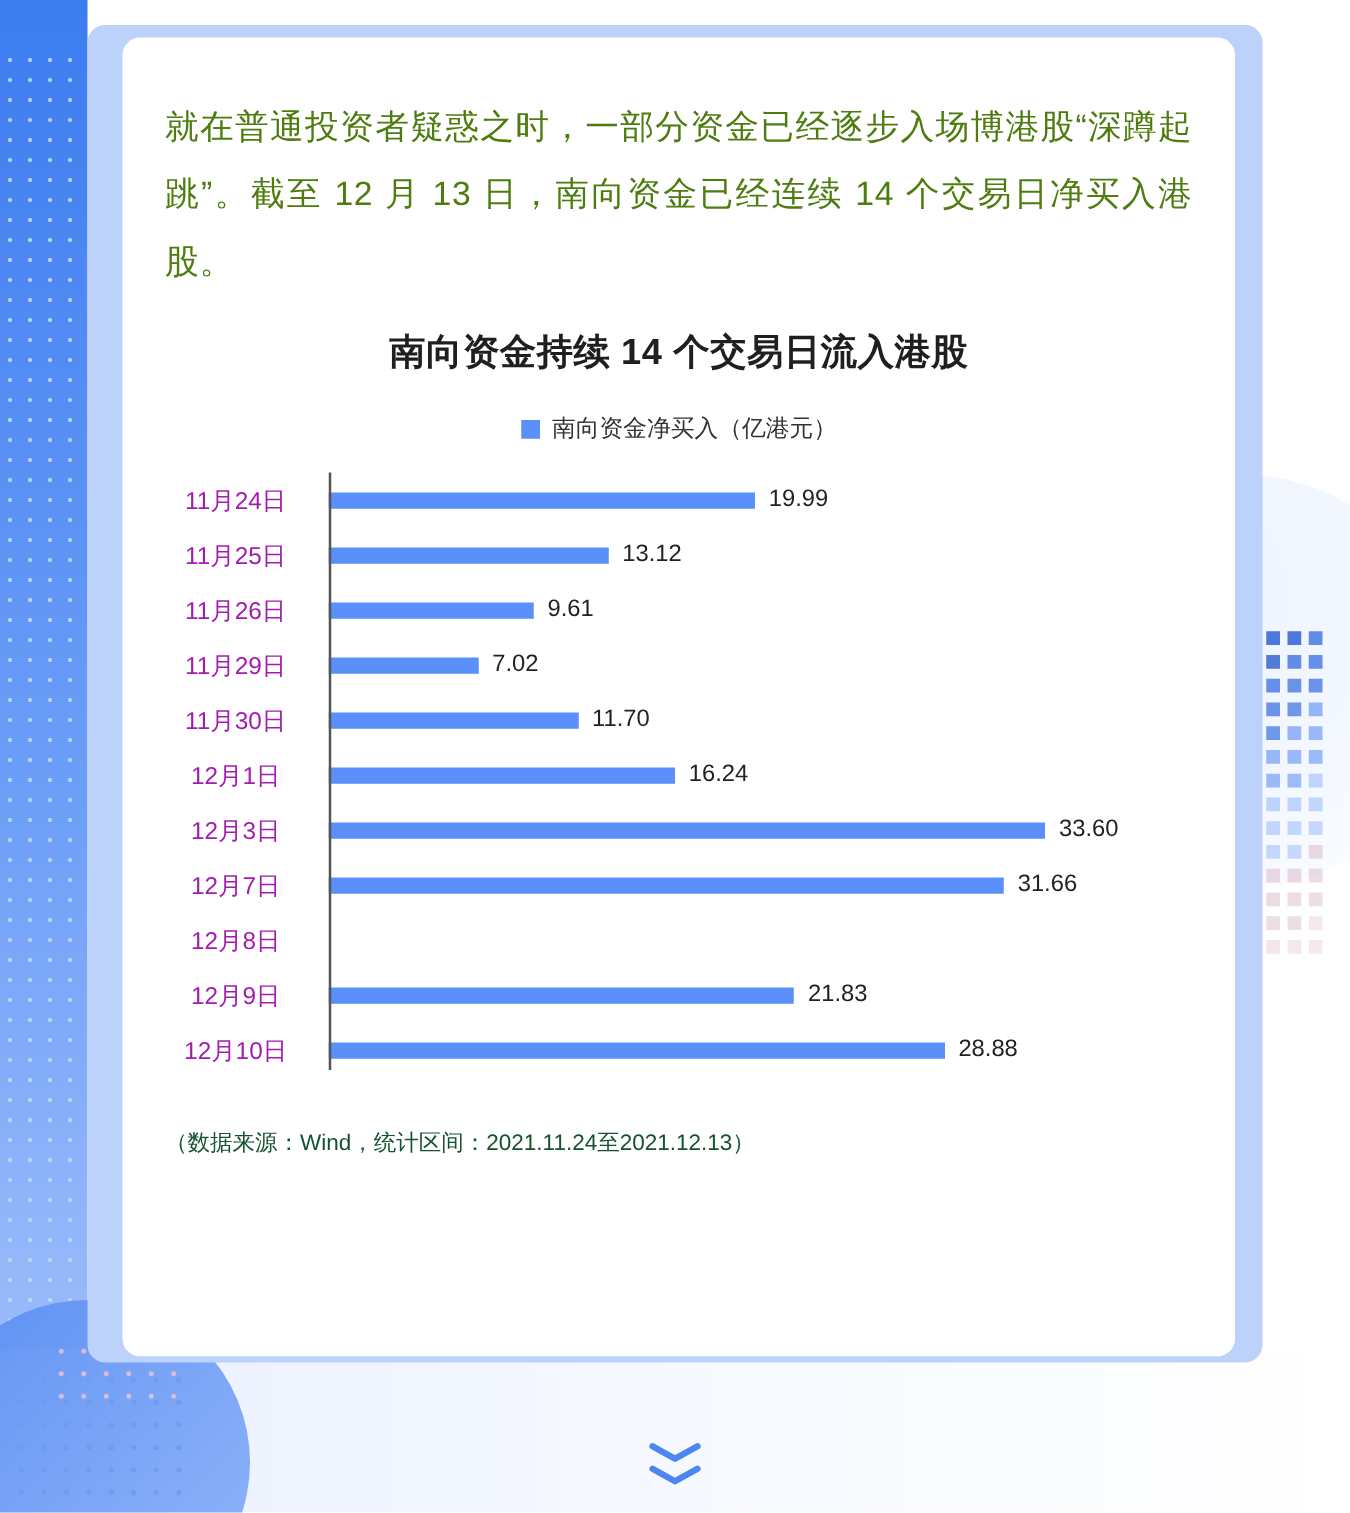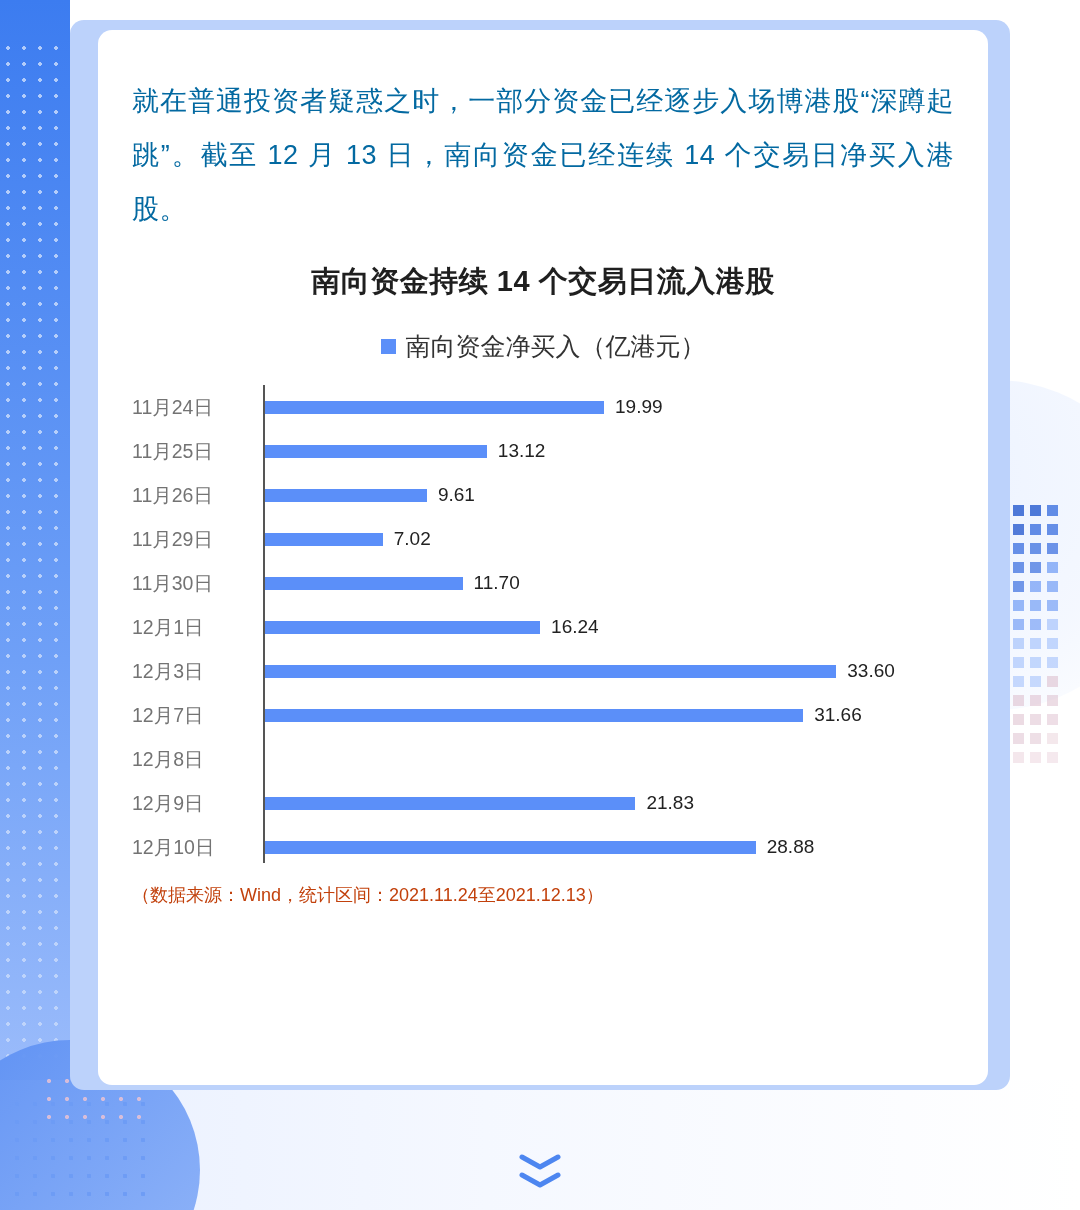--- a/index.html
+++ b/index.html
@@ -98,21 +98,21 @@
     width: 890px; height: 1055px;
     background: #ffffff;
     border-radius: 14px;
     box-sizing: border-box;
     padding: 44px 34px 20px 34px;
   }
 
   .lede {
     font-size: 27px;
     line-height: 54px;
-    color: #0369a1;
+    color: #4d7c0f;
     letter-spacing: .5px;
     text-align: justify;
     margin: 0 0 26px 0;
   }
 
   .chart-title {
     text-align: center;
     font-size: 29px;
     font-weight: bold;
     color: #1f1f1f;
@@ -126,21 +126,21 @@
     justify-content: center;
     gap: 10px;
     margin-bottom: 22px;
   }
   .legend-swatch {
     width: 15px; height: 15px;
     background: #5b8ff9;
     display: inline-block;
   }
   .legend-label {
-    font-size: 25px;
+    font-size: 19px;
     color: #333;
   }
 
   
   .chart {
     position: relative;
     padding-left: 0;
   }
   .axis-line {
     position: absolute;
@@ -150,24 +150,24 @@
     width: 2px;
     background: #555;
   }
   .row {
     display: flex;
     align-items: center;
     height: 44px;
   }
   .row-label {
     width: 125px;
-    text-align: left;
+    text-align: center;
     padding-right: 12px;
     font-size: 19.5px;
-    color: #737373;
+    color: #a21caf;
     box-sizing: border-box;
     white-space: nowrap;
   }
   .bar-wrap {
     flex: 1;
     display: flex;
     align-items: center;
     padding-left: 6px;
   }
   .bar {
@@ -175,23 +175,23 @@
     background: #5b8ff9;
   }
   .bar-value {
     font-size: 19px;
     color: #222;
     margin-left: 11px;
     white-space: nowrap;
   }
 
   .source {
-    margin-top: 14px;
+    margin-top: 40px;
     font-size: 18px;
-    color: #c2410c;
+    color: #14532d;
   }
 
   
   .chevrons {
     position: absolute;
     left: 0; right: 0;
     bottom: 22px;
     display: flex;
     flex-direction: column;
     align-items: center;

